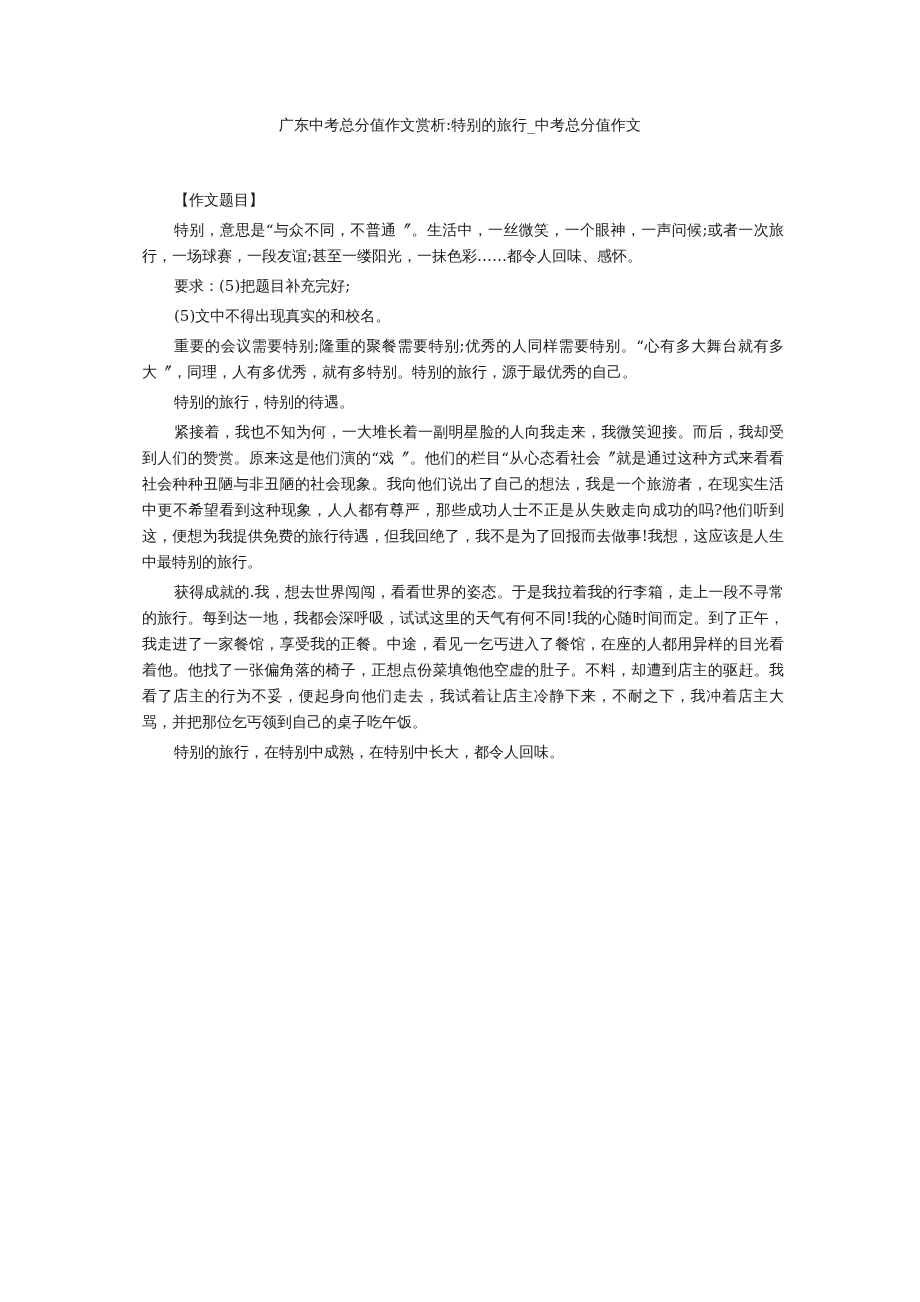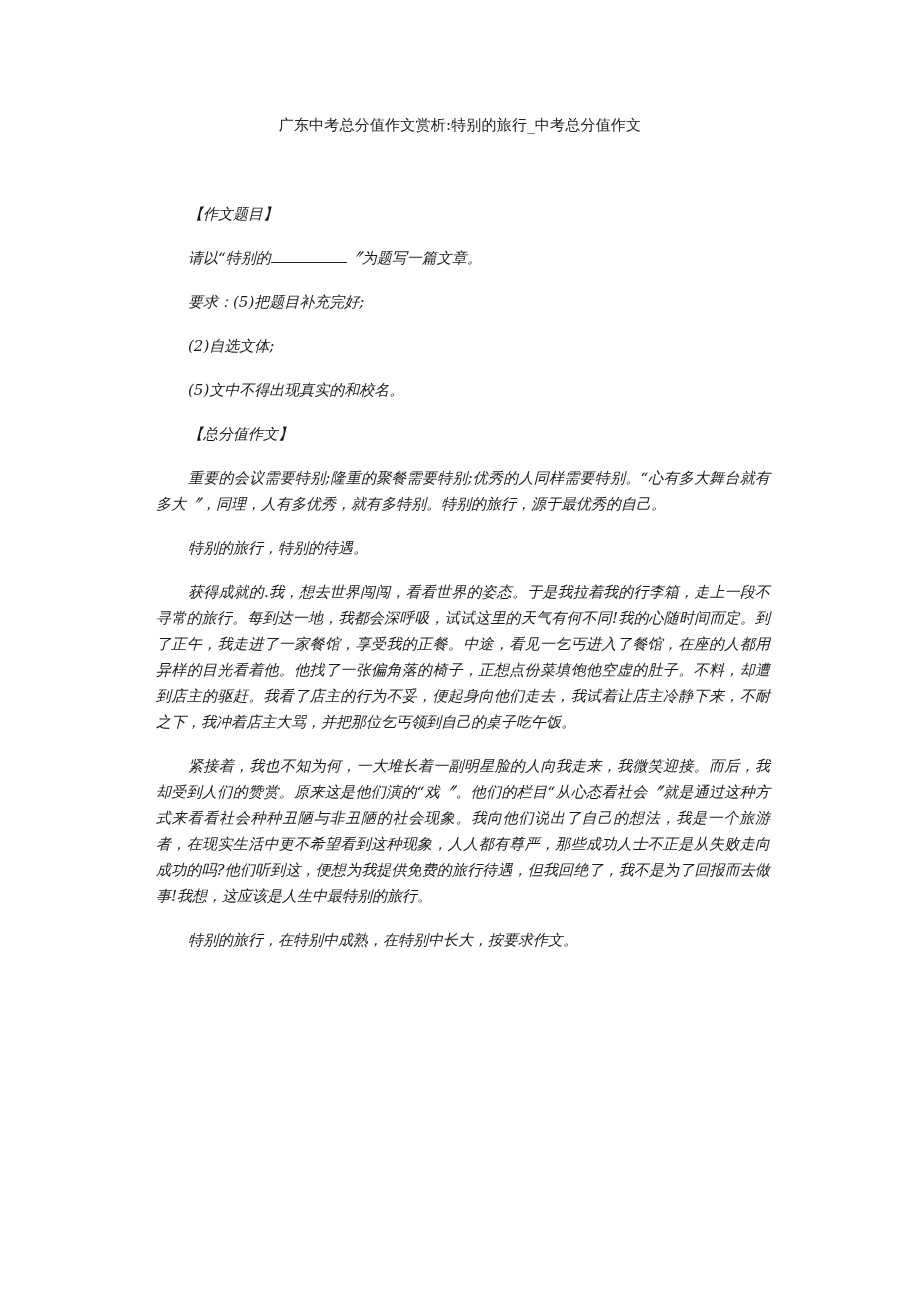--- a/index.html
+++ b/index.html
@@ -35,51 +35,48 @@
     .body-text {
       position: absolute;
       top: 183px;
       left: 138px;
       width: 650px;
       font-size: 15px;
       line-height: 26px;
       color: #1a1a1a;
     }
     .para {
-      margin: 18px;
+      margin: 4px;
       text-indent: 32px;
       text-align: justify;
       text-align-last: left;
       word-break: break-all;
-      font-style: italic;
     }
     .para.heading {
       text-indent: 32px;
     }
     .blank {
       display: inline-block;
       width: 76px;
       border-bottom: 1px solid #222;
       height: 14px;
       vertical-align: baseline;
     }
   </style>
 </head>
 <body>
 
 <div class="page">
   <div class="doc-title">广东中考总分值作文赏析:特别的旅行_中考总分值作文</div>
 
   <div class="body-text">
     <p class="para heading">【作文题目】</p>
-    <p class="para"><span>请以“特别的</span><span class="blank"></span><span>〞为题写一篇文章。</span></p>
+    <p class="para">特别，意思是“与众不同，不普通〞。生活中，一丝微笑，一个眼神，一声问候;或者一次旅行，一场球赛，一段友谊;甚至一缕阳光，一抹色彩……都令人回味、感怀。</p>
     <p class="para">要求：(5)把题目补充完好;</p>
-    <p class="para">(2)自选文体;</p>
     <p class="para">(5)文中不得出现真实的和校名。</p>
 
-    <p class="para heading">【总分值作文】</p>
     <p class="para">重要的会议需要特别;隆重的聚餐需要特别;优秀的人同样需要特别。“心有多大舞台就有多大〞，同理，人有多优秀，就有多特别。特别的旅行，源于最优秀的自己。</p>
     <p class="para">特别的旅行，特别的待遇。</p>
+    <p class="para">紧接着，我也不知为何，一大堆长着一副明星脸的人向我走来，我微笑迎接。而后，我却受到人们的赞赏。原来这是他们演的“戏〞。他们的栏目“从心态看社会〞就是通过这种方式来看看社会种种丑陋与非丑陋的社会现象。我向他们说出了自己的想法，我是一个旅游者，在现实生活中更不希望看到这种现象，人人都有尊严，那些成功人士不正是从失败走向成功的吗?他们听到这，便想为我提供免费的旅行待遇，但我回绝了，我不是为了回报而去做事!我想，这应该是人生中最特别的旅行。</p>
     <p class="para">获得成就的.我，想去世界闯闯，看看世界的姿态。于是我拉着我的行李箱，走上一段不寻常的旅行。每到达一地，我都会深呼吸，试试这里的天气有何不同!我的心随时间而定。到了正午，我走进了一家餐馆，享受我的正餐。中途，看见一乞丐进入了餐馆，在座的人都用异样的目光看着他。他找了一张偏角落的椅子，正想点份菜填饱他空虚的肚子。不料，却遭到店主的驱赶。我看了店主的行为不妥，便起身向他们走去，我试着让店主冷静下来，不耐之下，我冲着店主大骂，并把那位乞丐领到自己的桌子吃午饭。</p>
-    <p class="para">紧接着，我也不知为何，一大堆长着一副明星脸的人向我走来，我微笑迎接。而后，我却受到人们的赞赏。原来这是他们演的“戏〞。他们的栏目“从心态看社会〞就是通过这种方式来看看社会种种丑陋与非丑陋的社会现象。我向他们说出了自己的想法，我是一个旅游者，在现实生活中更不希望看到这种现象，人人都有尊严，那些成功人士不正是从失败走向成功的吗?他们听到这，便想为我提供免费的旅行待遇，但我回绝了，我不是为了回报而去做事!我想，这应该是人生中最特别的旅行。</p>
-    <p class="para">特别的旅行，在特别中成熟，在特别中长大，按要求作文。</p>
+    <p class="para">特别的旅行，在特别中成熟，在特别中长大，都令人回味。</p>
   </div>
 </div>
 
 </body></html>

